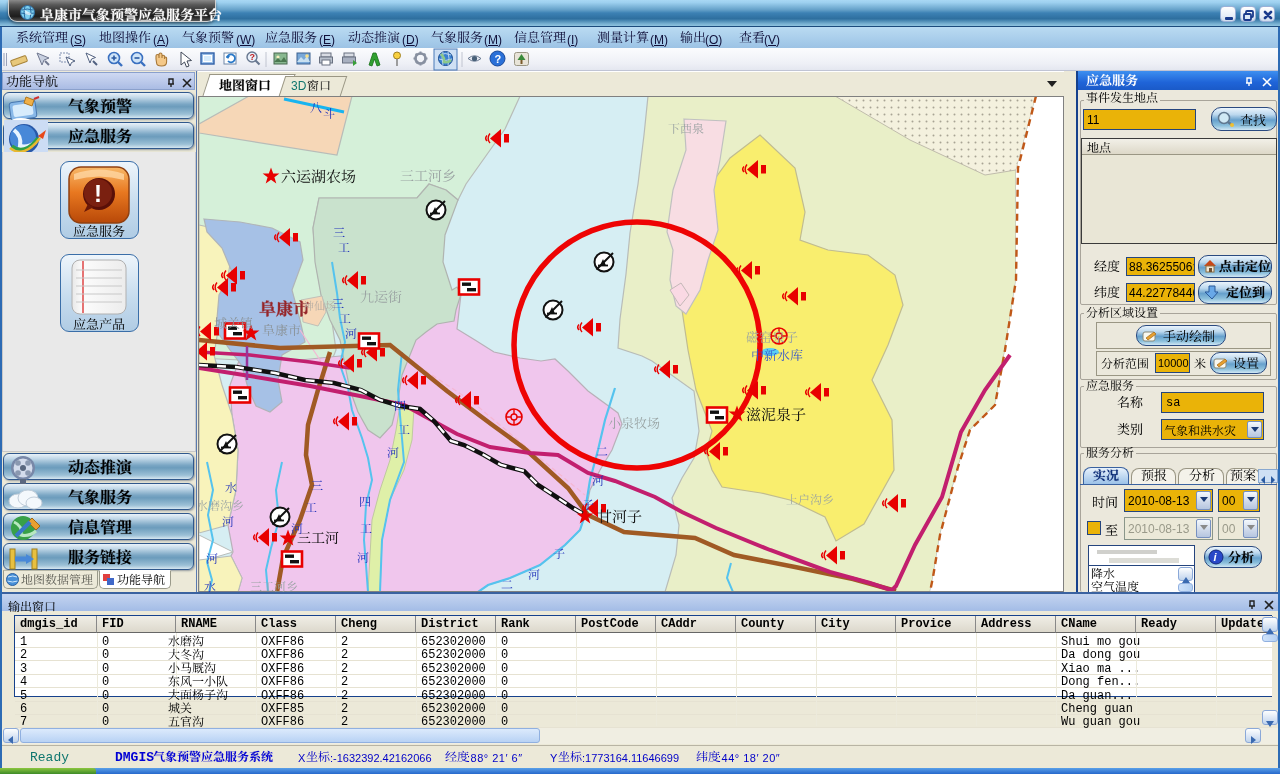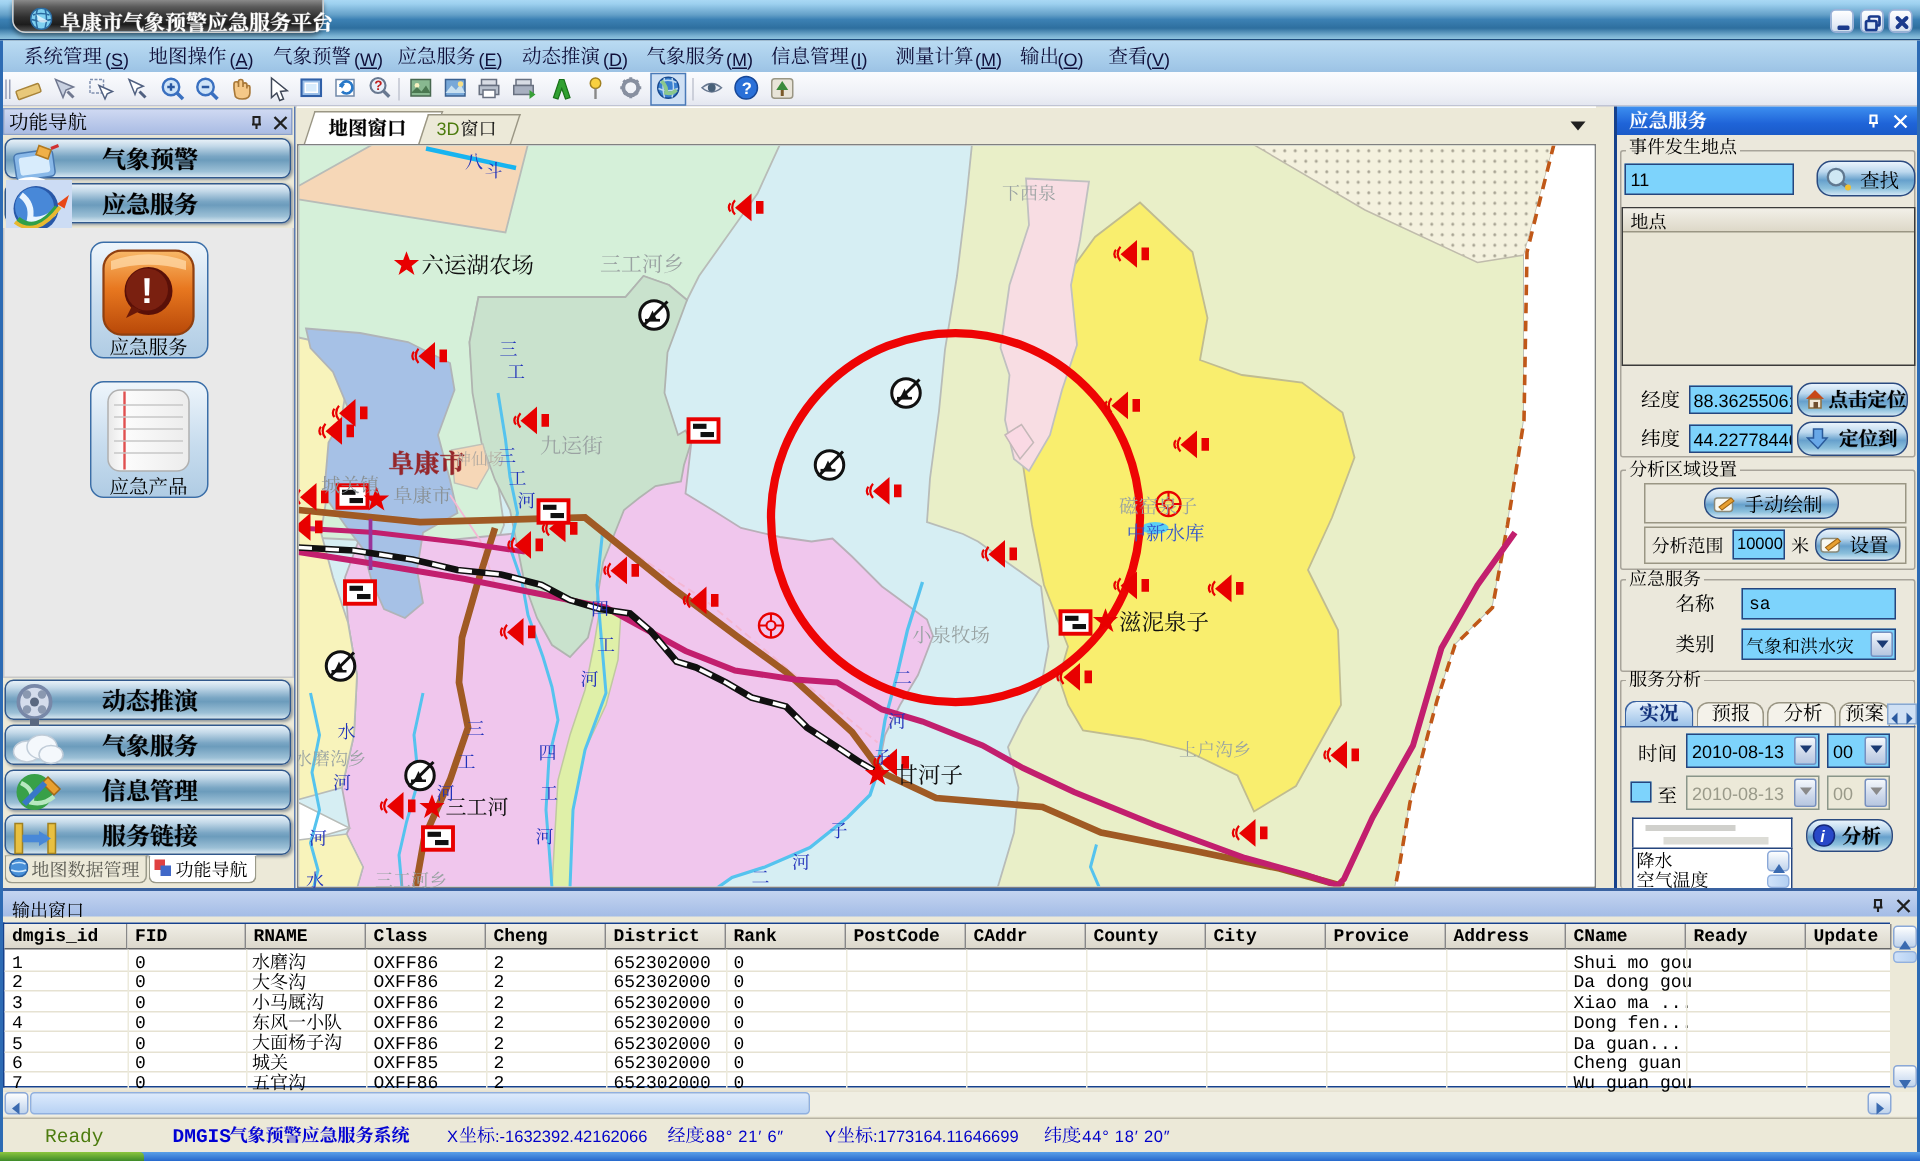--- a/index.html
+++ b/index.html
@@ -22,41 +22,41 @@
 .iconbtn{left:60px;width:79px;height:78px;border:1.5px solid #3a6ea8;border-radius:9px;background:linear-gradient(#eef5fb,#c7dcee 55%,#b0cce4)}
 .ltab{top:570px;height:19px;border:1px solid #9a9a8a;border-top:1px solid #b8b8a8;border-radius:0 0 5px 5px}
 
 #maptabs{left:198px;top:71px;width:866px;height:25px;background:#ece9d8;border-top:1px solid #fff}
 #mapwrap{left:198px;top:96px;width:866px;height:496px;border:1px solid #808080;background:#fff;overflow:hidden}
 
 #rpanel{left:1076px;top:71px;width:204px;height:521px;background:#ebe8dc;border-left:2px solid #16418c}
 #rhead{left:2px;top:0px;width:202px;height:19px;background:linear-gradient(#3d8ff0,#1f64d8 60%,#1a5ac8)}
 .grp{border:1px solid #a8a49a;border-radius:2px}
 .pill{border:1.2px solid #2a4a80;border-radius:10px;background:linear-gradient(#eaf4fc 0%,#bcd8ee 30%,#66a0cc 55%,#8cc0dc 80%,#d0e6f4 100%)}
-.inp{background:#7dd3fc;border:1.4px solid #25457e}
+.inp{background:#eab308;border:1.4px solid #25457e}
 .inpd{background:#ece9d8;border:1.4px solid #8a968a}
 .combobtn{position:absolute;right:1px;top:1px;bottom:1px;width:15px;background:linear-gradient(#f4f8fc,#cdd8ea 60%,#b6c6e0);border:1px solid #7690c0;border-radius:2px}
 .combobtn:after{content:"";position:absolute;left:3px;top:5px;border:4px solid transparent;border-top:5px solid #1a3a74}
 .combobtnd:after{border-top-color:#8a8a8a}
 
 #outwin{left:0;top:592px;width:1280px;height:153px;background:#ece9d8;border-top:2px solid #3a62a0}
 #outhead{left:2px;top:2px;width:1276px;height:17px;background:linear-gradient(#c4d4f0,#a3bce6)}
-#outtable{left:2px;top:23px;width:1258px;height:110px;background:#fff;border:1px solid #16418c;border-right:none}
+#outtable{left:14px;top:23px;width:1258px;height:82px;background:#fff;border:1px solid #16418c;border-right:none}
 .th{position:absolute;top:0;height:17px;background:linear-gradient(#f0eee6,#dcd8cc);border-right:1px solid #888;border-bottom:1px solid #666;font:bold 12px "Liberation Mono",monospace;padding:1px 0 0 5px;color:#000}
 .td{position:absolute;font:12px "Liberation Mono",monospace;padding-left:5px;color:#000}
 .rline{position:absolute;left:0;width:1257px;height:1px;background:#e6e2d2}
 .cline{position:absolute;top:17px;height:93px;width:1px;background:#eceadc}
 
 .sbtn{background:linear-gradient(#fdfefe,#d8e4f4 60%,#c0d4ec);border:1px solid #8aa8d8;border-radius:3px}
 .sthumb{background:linear-gradient(90deg,#cfe2fa,#b4d0f2);border:1px solid #90b0e0;border-radius:3px}
 .sthumbh{background:linear-gradient(#dceafc,#b8d2f4);border:1px solid #90b0e0;border-radius:3px}
 #statusbar{left:0;top:745px;width:1280px;height:23px;background:#ece9d8;border-top:1px solid #b8b4a4}
 #taskbar{left:0;top:768px;width:1280px;height:6px;background:linear-gradient(#5aa0e8,#2668cc)}
 #startsliver{left:0;top:768px;width:96px;height:6px;background:linear-gradient(#8cc63f,#3d8a28);border-radius:0 3px 0 0}
-.t{position:absolute;white-space:pre;color:#4d7c0f}
+.t{position:absolute;white-space:pre;color:#0f766e}
 </style></head>
 <body>
 <div id="app">
 
 <div class="abs" id="titlebar"></div>
 <div class="abs" id="titlepill"></div>
 <div class="abs" style="left:20px;top:5px;width:15px;height:15px">
 <svg width="15" height="15">
         <circle cx="7.5" cy="7.5" r="7" fill="#7fd0f0" stroke="#2a6aa0"></circle>
         <path d="M2 5 Q7 3 13 5 M1 8 Q7 10 14 8 M5 1 Q3 7 5 14 M10 1 Q12 7 10 14" stroke="#2a6aa0" fill="none" stroke-width="1"></path>

